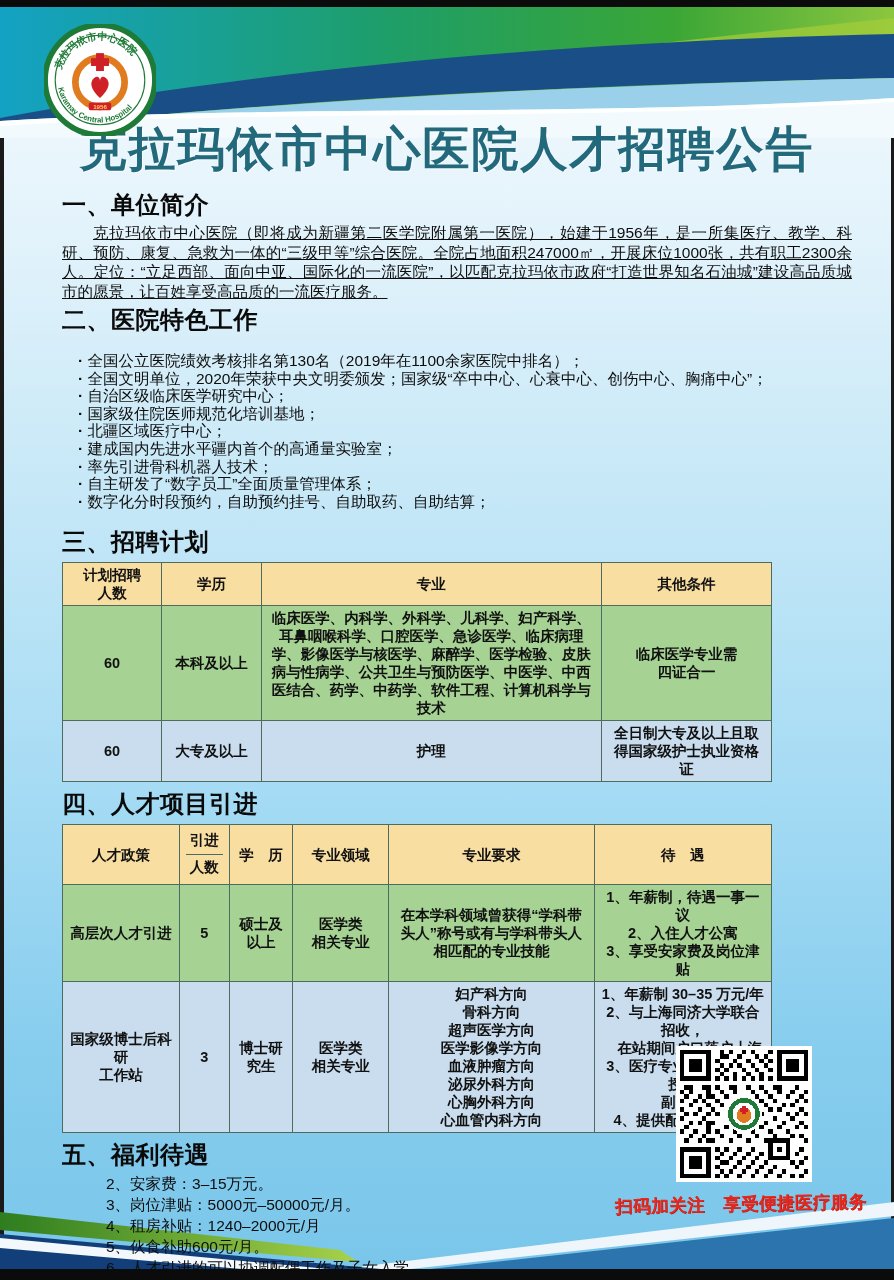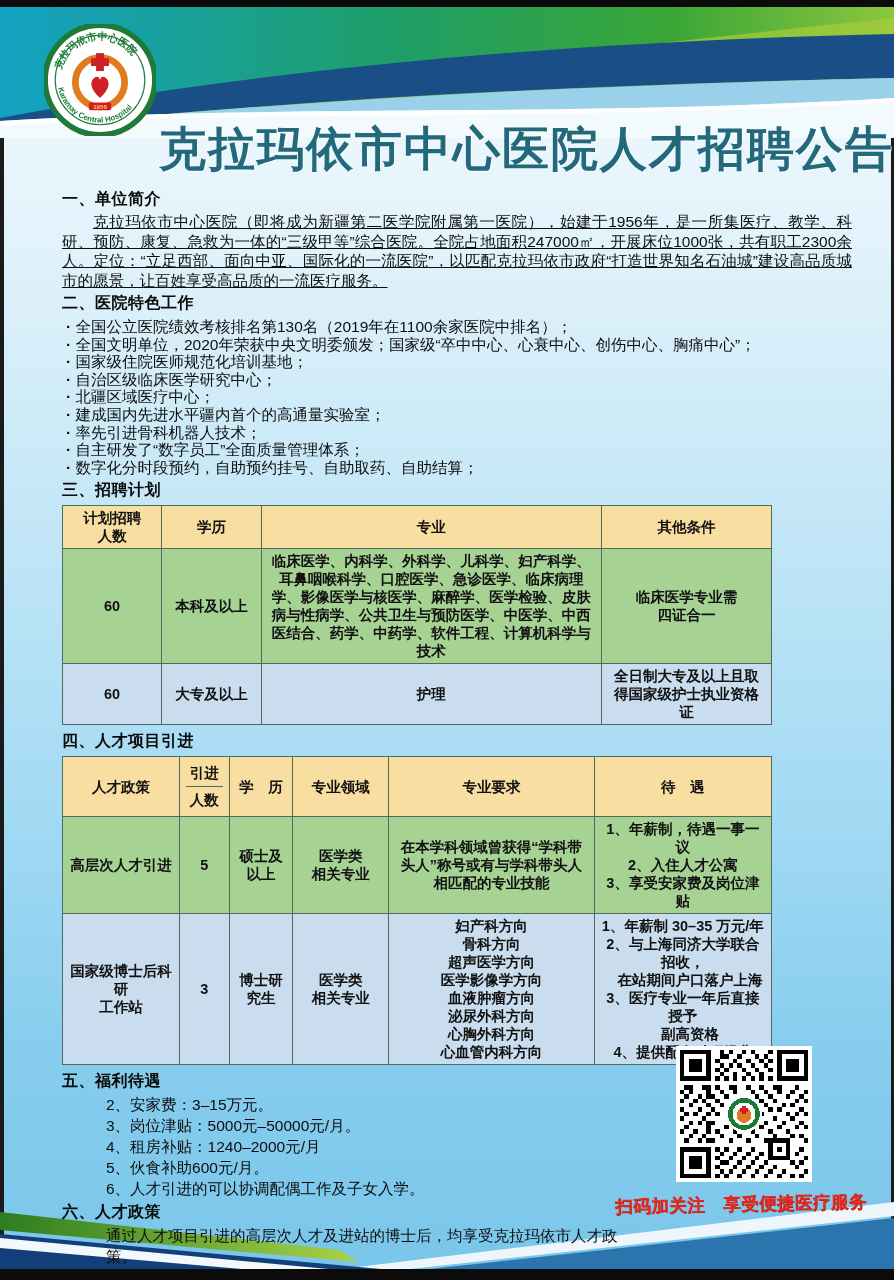--- a/index.html
+++ b/index.html
@@ -10,41 +10,41 @@
     box-shadow:inset 4px 0 0 #1a1a1a, inset -3px 0 0 #1a1a1a;
   }
   .bar{position:absolute;left:0;width:894px;background:#0b0b0b;z-index:60;}
   #topbar{top:0;height:7px;}
   #bottombar{bottom:0;height:11px;}
 
   #headerwave{position:absolute;top:0;left:0;z-index:1;}
   #logo{position:absolute;top:24px;left:44px;width:112px;height:112px;z-index:5;}
 
   #title{
-    position:absolute;top:118px;left:0;width:100%;text-align:right;z-index:4;
+    position:absolute;top:118px;left:0;width:100%;text-align:center;z-index:4;
     font-size:47px;font-weight:900;color:#23697c;letter-spacing:2px;
     text-shadow:1px 1px 0 rgba(255,255,255,.7);
   }
 
   #content{position:absolute;top:186px;left:62px;width:790px;z-index:10;}
-  .sec-h{font-size:16px;font-weight:900;color:#0a0a0a;margin:3px 0 2px 0;letter-spacing:.5px;font-family:Liberation Mono, monospace;}
+  .sec-h{font-size:24px;font-weight:900;color:#0a0a0a;margin:3px 0 2px 0;letter-spacing:.5px;font-family:Liberation Mono, monospace;}
   .para{font-size:15.5px;line-height:19.5px;text-align:justify;text-indent:2em;margin:0;text-decoration:underline;}
-  .bullets{margin:4px;padding:0;list-style:none;font-size:15.5px;line-height:17.6px;}
+  .bullets{margin:16px;padding:0;list-style:none;font-size:15.5px;line-height:17.6px;}
   .bullets li{margin:0;}
   .bullets li::before{content:"· ";font-weight:bold;}
 
   table.tbl{border-collapse:collapse;width:710px;table-layout:fixed;margin:4px 0 6px 0;}
   .tbl td,.tbl th{border:1.6px solid #4d6b5f;text-align:center;vertical-align:middle;
     font-size:14.5px;line-height:18px;padding:3px 6px;font-weight:bold;color:#111;}
   .tbl th{background:#f8dea1;}
   .row-green td{background:#a6d393;}
   .row-blue td{background:#c9ddee;}
   .pre{white-space:pre-line;}
   .cell-left{text-align:left;}
-  .split-cell{padding:0;}
+  .split-cell{padding:0;font-family:Liberation Mono, monospace;}
   .split-cell span{display:block;padding:4px 2px;}
   .split-cell span:first-child{border-bottom:1.6px solid #4d6b5f;}
   .narrow{padding-right:206px;}
   .list-indent{padding-left:44px;}
   .contact-line{font-size:15.5px;line-height:21px;margin:0;}
 
   #qr{position:absolute;top:1046px;left:676px;width:136px;height:136px;z-index:20;background:#fff;padding:4px;box-sizing:border-box;}
   #qr svg{width:100%;height:100%;}
   #qr-caption{
     position:absolute;top:1192px;left:608px;width:266px;z-index:30;text-align:center;
@@ -107,22 +107,22 @@
 
   <div id="content">
 
     <div class="sec-h">一、单位简介</div>
     <p class="para">克拉玛依市中心医院（即将成为新疆第二医学院附属第一医院），始建于1956年，是一所集医疗、教学、科研、预防、康复、急救为一体的“三级甲等”综合医院。全院占地面积247000㎡，开展床位1000张，共有职工2300余人。定位：“立足西部、面向中亚、国际化的一流医院”，以匹配克拉玛依市政府“打造世界知名石油城”建设高品质城市的愿景，让百姓享受高品质的一流医疗服务。</p>
 
     <div class="sec-h">二、医院特色工作</div>
     <ul class="bullets">
       <li>全国公立医院绩效考核排名第130名（2019年在1100余家医院中排名）；</li>
       <li>全国文明单位，2020年荣获中央文明委颁发；国家级“卒中中心、心衰中心、创伤中心、胸痛中心”；</li>
+      <li>自治区级临床医学研究中心；</li>
       <li>国家级住院医师规范化培训基地；</li>
-      <li>自治区级临床医学研究中心；</li>
       <li>北疆区域医疗中心；</li>
       <li>建成国内先进水平疆内首个的高通量实验室；</li>
       <li>率先引进骨科机器人技术；</li>
       <li>自主研发了“数字员工”全面质量管理体系；</li>
       <li>数字化分时段预约，自助预约挂号、自助取药、自助结算；</li>
     </ul>
 
     <div class="sec-h">三、招聘计划</div>
     <table class="tbl">
       <colgroup>

